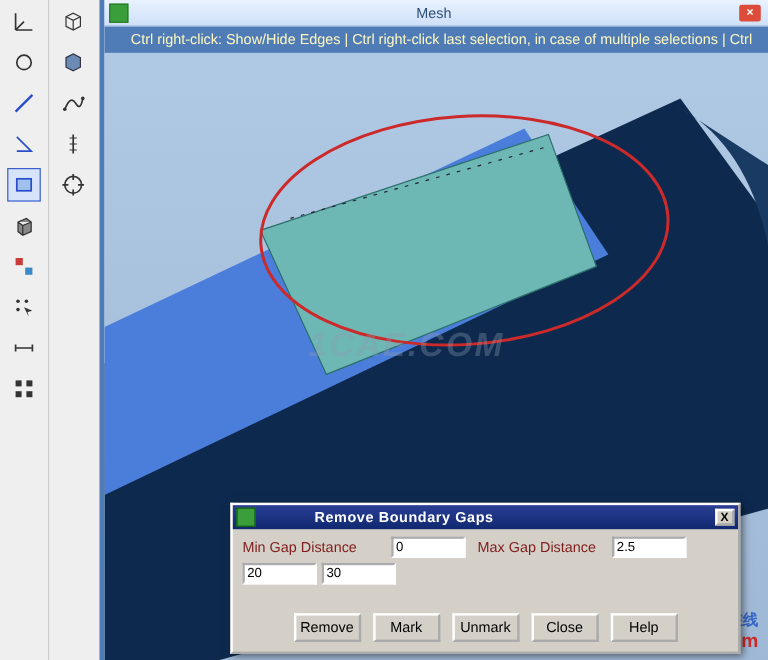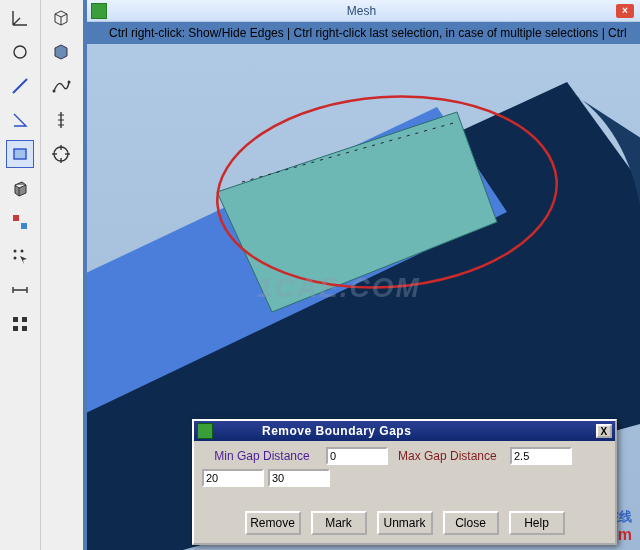--- a/index.html
+++ b/index.html
@@ -9,33 +9,33 @@
   .tool-col + .tool-col { border-left: 1px solid #ccc; }
   .tool-btn { width: 28px; height: 28px; display: flex; align-items: center; justify-content: center; font-size: 16px; color: #333; cursor: pointer; }
   .tool-btn svg { width: 20px; height: 20px; }
   .tool-btn.active { border: 1px solid #3a5fcd; background: #d6e3f8; }
   .divider-left { position: absolute; left: 83px; top: 0; width: 4px; height: 550px; background: #4f7bb6; }
   .viewport { position: absolute; left: 87px; top: 22px; right: 0; bottom: 0; background: linear-gradient(#b0c9e4, #9fb8d5); overflow: hidden; }
   .title-bar { position: absolute; left: 87px; top: 0; right: 0; height: 22px; background: linear-gradient(#e9f2ff, #cfe1f8); border-bottom: 1px solid #b6cbe6; display: flex; align-items: center; }
   .title-icon { width: 16px; height: 16px; margin-left: 4px; background: #3a9e3a; border: 1px solid #267a26; display: inline-block; }
   .title-text { flex: 1; text-align: center; font-size: 12px; color: #2d4d7a; }
   .title-close { width: 18px; height: 14px; background: #dd4c3b; color: white; font-weight: bold; font-size: 10px; text-align: center; line-height: 14px; border-radius: 2px; margin-right: 6px; cursor: pointer; }
-  .hint-bar { position: absolute; top: 0; left: 0; right: 0; height: 22px; background: #4f7bb6; color: #000000; font-size: 12px; line-height: 22px; padding-left: 22px; white-space: nowrap; overflow: hidden; }
+  .hint-bar { position: absolute; top: 0; left: 0; right: 0; height: 22px; background: #4f7bb6; color: #fef9c3; font-size: 12px; line-height: 22px; padding-left: 22px; white-space: nowrap; overflow: hidden; }
   .geom-svg { position: absolute; left: 0; top: 0; width: 100%; height: 100%; }
   .watermark { position: absolute; left: 170px; top: 250px; font-size: 28px; font-style: italic; font-weight: bold; color: rgba(140,155,180,0.35); letter-spacing: 2px; pointer-events: none; }
   .wm2 { position: absolute; right: 8px; bottom: 6px; font-size: 16px; color: #cc2a2a; font-weight: bold; }
   .wm2 .cn { color: #3766c6; font-size: 13px; display: block; text-align: right; }
   .dialog { position: absolute; left: 192px; top: 419px; width: 425px; height: 126px; background: #d4d0c8; border: 2px outset #fff; box-shadow: 2px 2px 6px rgba(0,0,0,0.5); }
   .dlg-title { height: 20px; background: linear-gradient(#2a3f95, #102870); color: #fff; display: flex; align-items: center; padding: 0 3px; font-family: "MS Sans Serif", Tahoma, Arial; font-size: 12px; font-weight: bold; letter-spacing: 0.5px; gap: 44px; }
   .dlg-title .sp { flex: 1; }
   .dlg-title .dlg-icon { width: 16px; height: 16px; background: #3a9e3a; border: 1px solid #0e5a0e; margin-right: 5px; }
   .dlg-close { width: 16px; height: 14px; background: #d4d0c8; border: 2px outset #fff; font-family: Arial; font-weight: bold; font-size: 10px; text-align: center; line-height: 12px; color: #000; cursor: pointer; }
   .dlg-body { padding: 6px 8px 8px 8px; }
   .dlg-row { display: flex; align-items: center; gap: 4px; margin-bottom: 4px; }
-  .dlg-label { width: 120px; color: #4c1d95; font-size: 12px; text-align: center; }
+  .dlg-label { width: 120px; color: #7f1d1d; font-size: 12px; }
   .dlg-input { width: 62px; height: 18px; border: 2px inset #fff; background: #fff; font-size: 11px; padding: 0 2px; }
   .dlg-label2 { width: 108px; color: #7f1d1d; font-size: 12px; margin-left: 6px; }
   .dlg-buttons { display: flex; justify-content: center; gap: 10px; margin-top: 24px; }
   .dlg-btn { min-width: 56px; height: 24px; background: #d4d0c8; border: 2px outset #fff; font-size: 12px; cursor: pointer; }
 </style>
 </head>
 <body>
 
 <div class="left-toolbar">
   <div class="tool-col">

